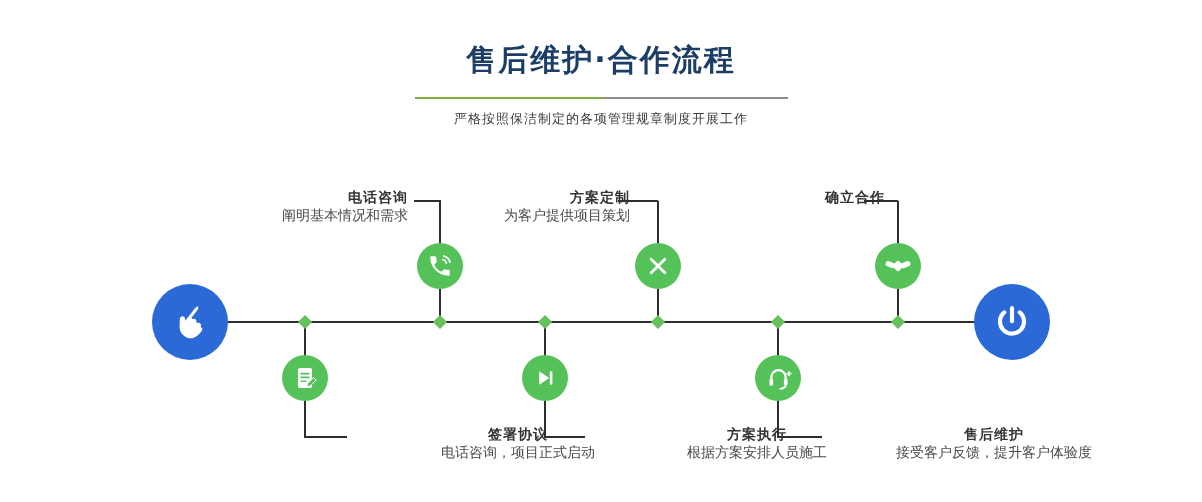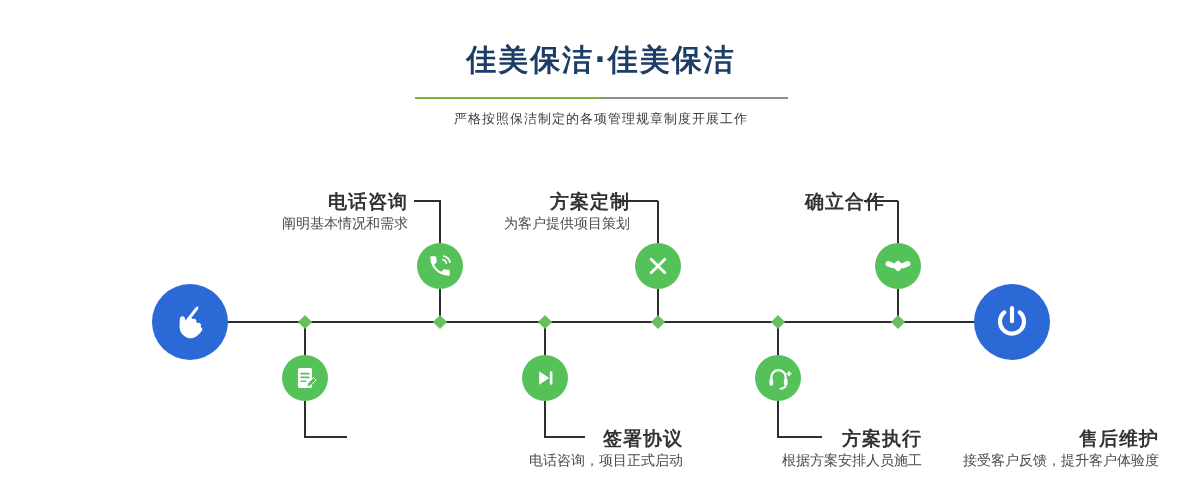--- a/index.html
+++ b/index.html
@@ -18,30 +18,30 @@
   .hline { position:absolute; height:2px; background:#2e2e2e; }
   .vline { position:absolute; width:2px;  background:#2e2e2e; }
   .diamond { position:absolute; width:10px; height:10px; background:#66c05c; transform:rotate(45deg); }
 
   .node-blue  { position:absolute; width:76px; height:76px; border-radius:50%; background:#2b6ad6;
                 display:flex; align-items:center; justify-content:center; }
   .node-green { position:absolute; width:46px; height:46px; border-radius:50%; background:#55c259;
                 display:flex; align-items:center; justify-content:center; }
 
   .txt-top    { position:absolute; width:280px; text-align:right; }
-  .txt-bottom { position:absolute; width:330px; text-align:right; }
-  .step-title { font-size:19px; font-weight:700; color:#333333; letter-spacing:1px; }
+  .txt-bottom { position:absolute; width:330px; text-align:center; }
+  .step-title { font-size:14px; font-weight:700; color:#333333; letter-spacing:1px; }
   .step-desc  { font-size:14px; color:#4a4a4a; }
 </style>
 </head>
 <body>
 
 <div class="canvas">
 
-  <div class="page-title">佳美保洁·佳美保洁</div>
+  <div class="page-title">售后维护·合作流程</div>
   <div class="divider"><span class="divider-green"></span><span class="divider-gray"></span></div>
   <div class="subtitle">严格按照保洁制定的各项管理规章制度开展工作</div>
 
   <div class="hline" style="left:190px; top:321px; width:822px;"></div>
 
   <div class="hline" style="left:414px; top:200px; width:27px;"></div>
   <div class="vline" style="left:439px; top:201px; height:42px;"></div>
   <div class="vline" style="left:439px; top:289px; height:29px;"></div>
   <div class="diamond" style="left:435px; top:317px;"></div>
   <div class="node-green" style="left:417px; top:243px;">

